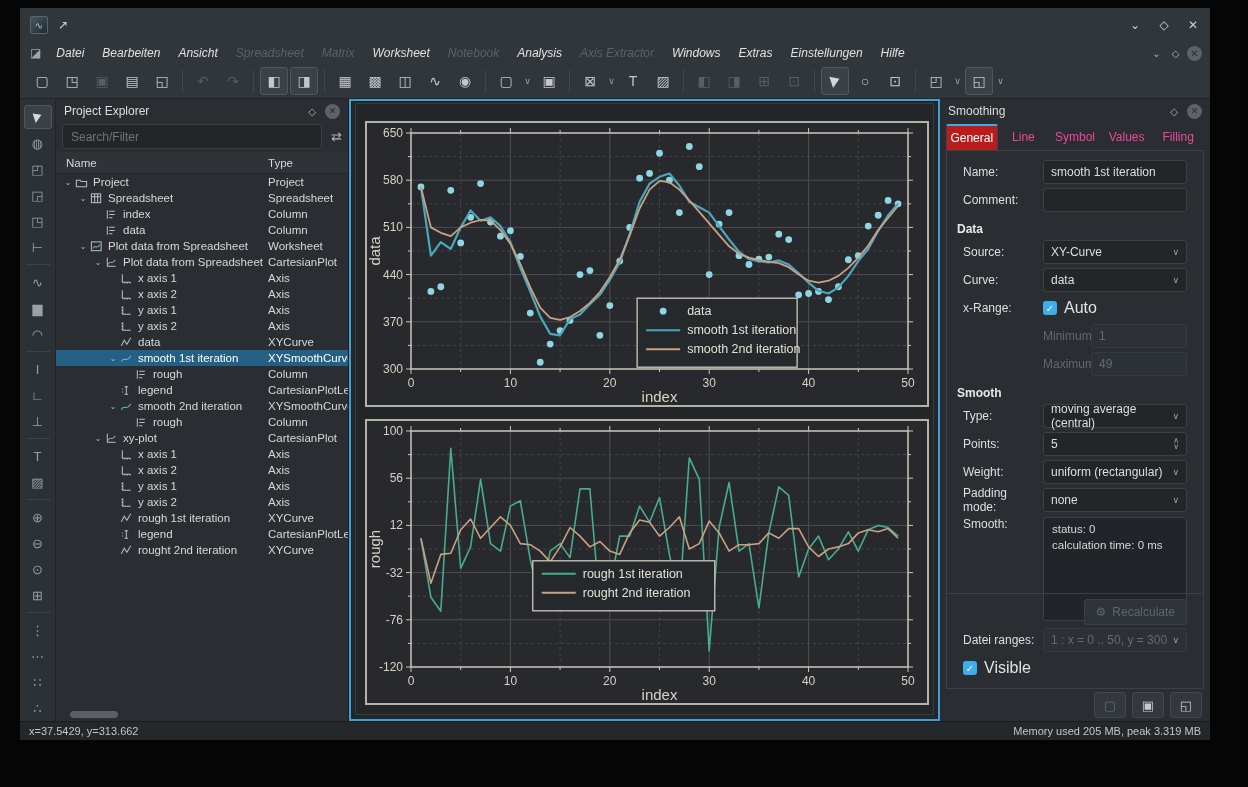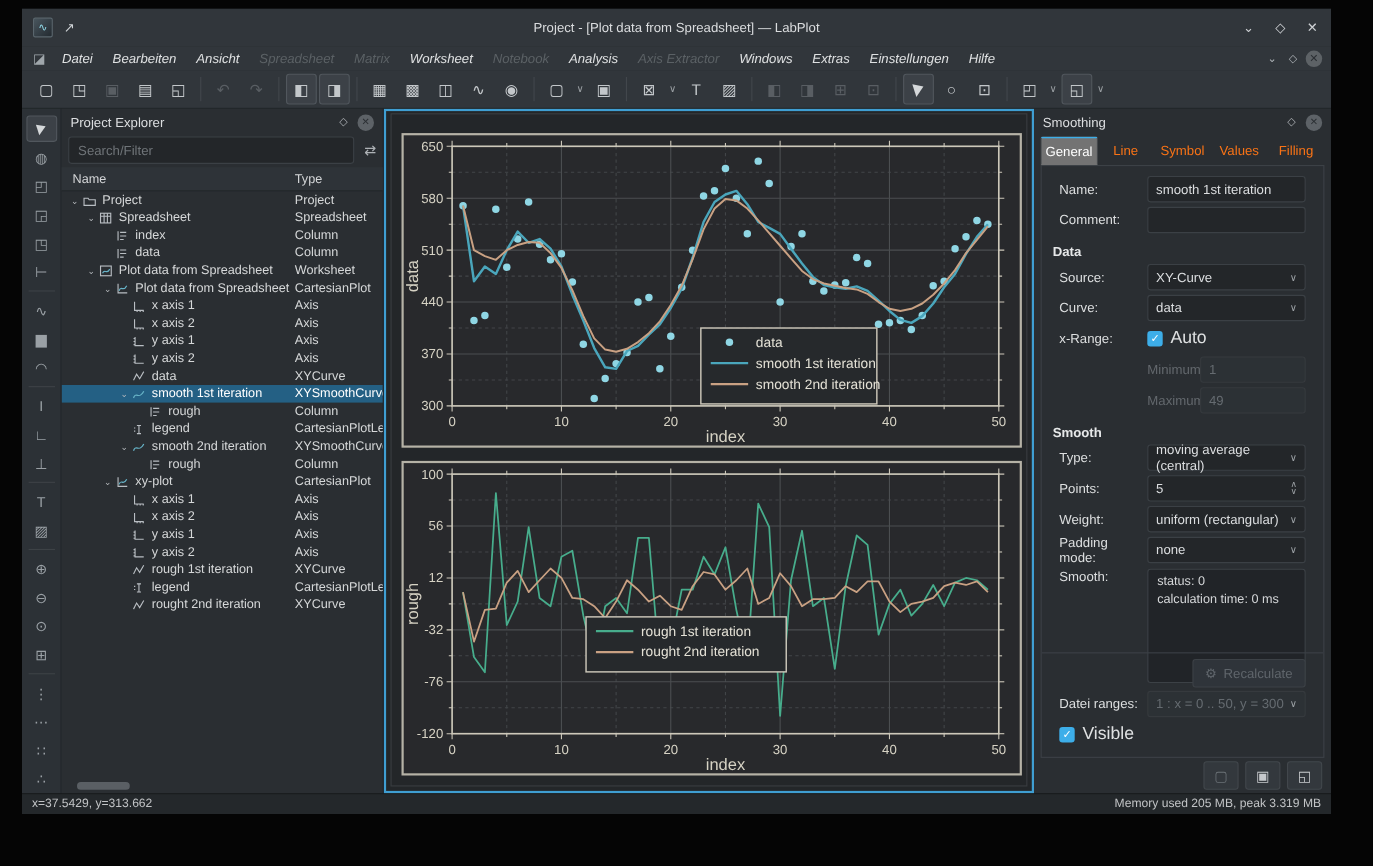--- a/index.html
+++ b/index.html
@@ -70,22 +70,22 @@
   .h-scroll{position:absolute;bottom:3px;left:14px;width:48px;height:7px;border-radius:4px;background:#5a5f64;}
   
   .mdi{flex:1;position:relative;background:#232629;border:2px solid #3f9ed2;min-width:0;}
   .page{position:absolute;left:4px;top:2px;right:4px;bottom:4px;border:1px solid #393d41;}
   .plot{position:absolute;left:14px;width:560px;height:282px;background:#28292c;border:2px solid #b5b2a6;}
   #plot-top{top:20px;}
   #plot-bottom{top:318px;}
   
   .propdock{width:270px;background:#2a2e32;display:flex;flex-direction:column;flex:0 0 auto;}
   .tabs{display:flex;margin:1px 6px 0 6px;flex:0 0 auto;}
-  .tab{flex:1;text-align:center;padding:5px 0 4px 0;font-size:12px;color:#f97316;border:1px solid transparent;border-radius:2px 2px 0 0;}
-  .tab.active{background:#737373;border-color:#3d4247;border-top:2px solid #3daee9;border-bottom-color:transparent;color:#fff;}
+  .tab{flex:1;text-align:center;padding:5px 0 4px 0;font-size:12px;color:#ec4899;border:1px solid transparent;border-radius:2px 2px 0 0;}
+  .tab.active{background:#b91c1c;border-color:#3d4247;border-top:2px solid #3daee9;border-bottom-color:transparent;color:#fff;}
   .prop-frame{flex:1;margin:0 6px;border:1px solid #3c4146;display:flex;flex-direction:column;
               padding:7px 0 6px 0;min-height:0;}
   .prop-row{display:flex;align-items:center;margin:3px 16px;min-height:22px;}
   .prop-row.top{align-items:flex-start;}
   .prop-label{width:80px;font-size:12px;color:#dddfe0;flex:0 0 auto;}
   .section-h{margin:8px 10px 2px 10px;font-weight:bold;font-size:12px;color:#e6e8e9;}
   .tinput,.combo{flex:1;height:22px;background:#232629;border:1px solid #3b4045;border-radius:3px;
                  display:flex;align-items:center;padding:0 7px;font-size:12px;color:#dcdee0;min-width:0;}
   .tinput.disabled,.combo.disabled{background:#2c3135;color:#656b70;border-color:#363a3e;}
   .combo .caret{margin-left:auto;color:#9ba0a4;font-size:9px;padding-left:4px;}
@@ -112,21 +112,20 @@
 </style>
 </head>
 <body>
 
 <div id="canvas">
   <div class="window">
 
     <div class="titlebar">
       <div class="appicon">∿</div>
       <div class="pinicon">↗</div>
-      <div class="title-text">Project - [Plot data from Spreadsheet] — LabPlot</div>
       <div class="win-controls" id="win-controls">
           <span class="win-btn">⌄</span>
           <span class="win-btn">◇</span>
           <span class="win-btn">✕</span>
         </div>
     </div>
 
     <div class="menubar">
       <span class="menu-appicon">◪</span>
       <span id="menu-items" style="display:flex;font-style:italic;">

